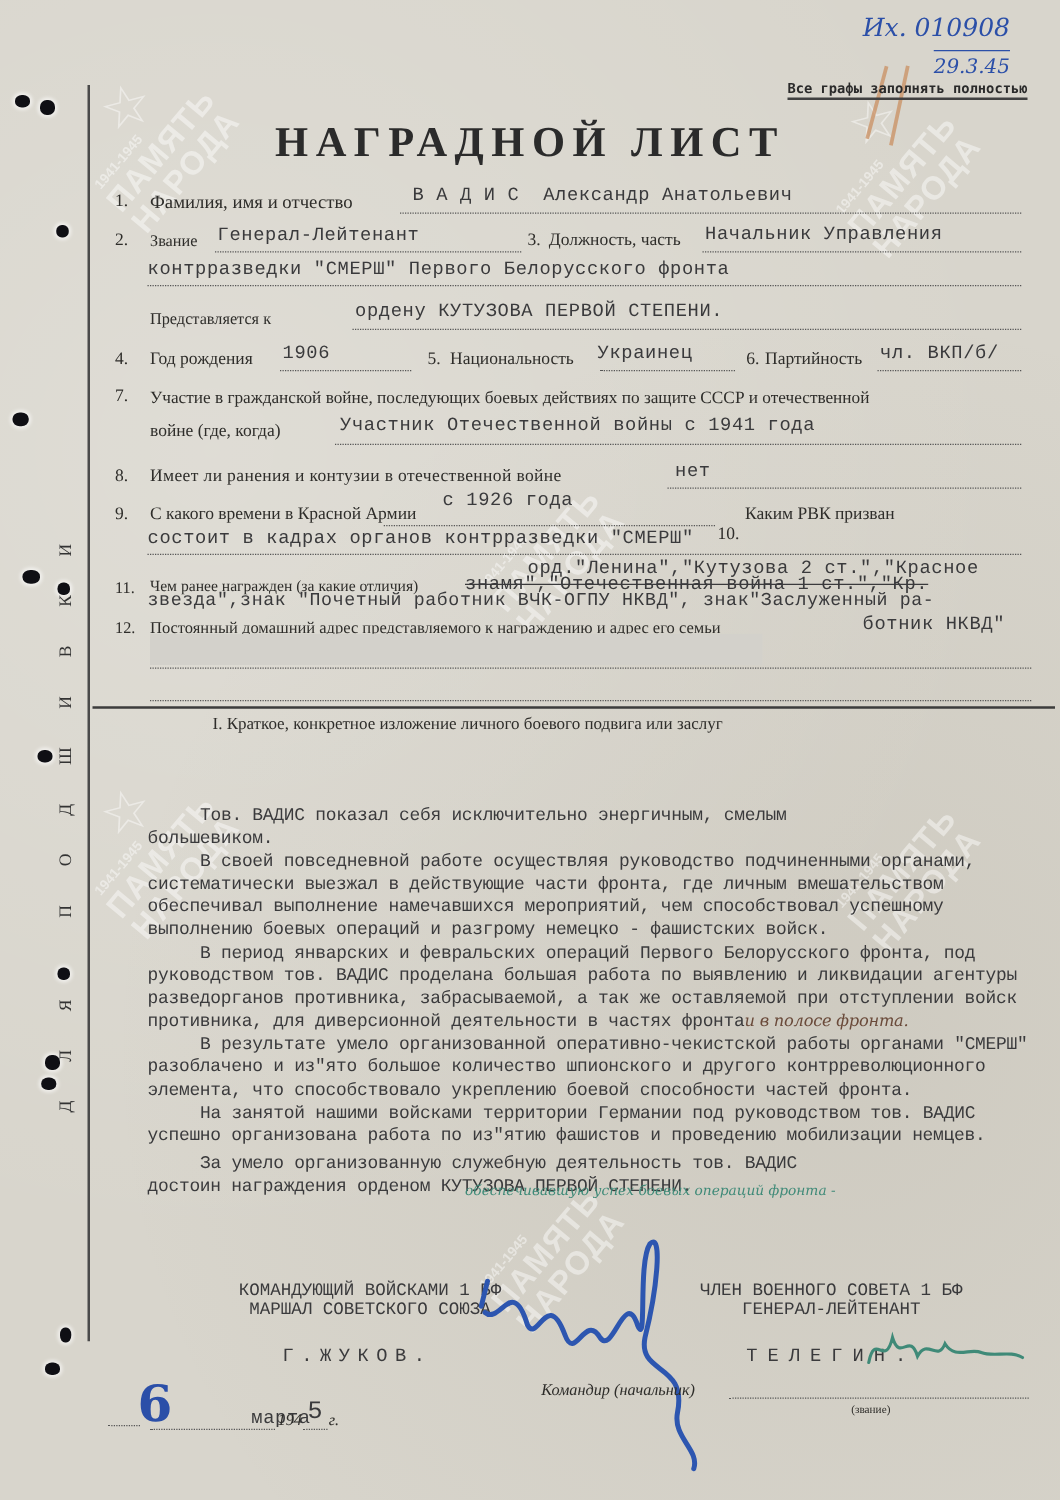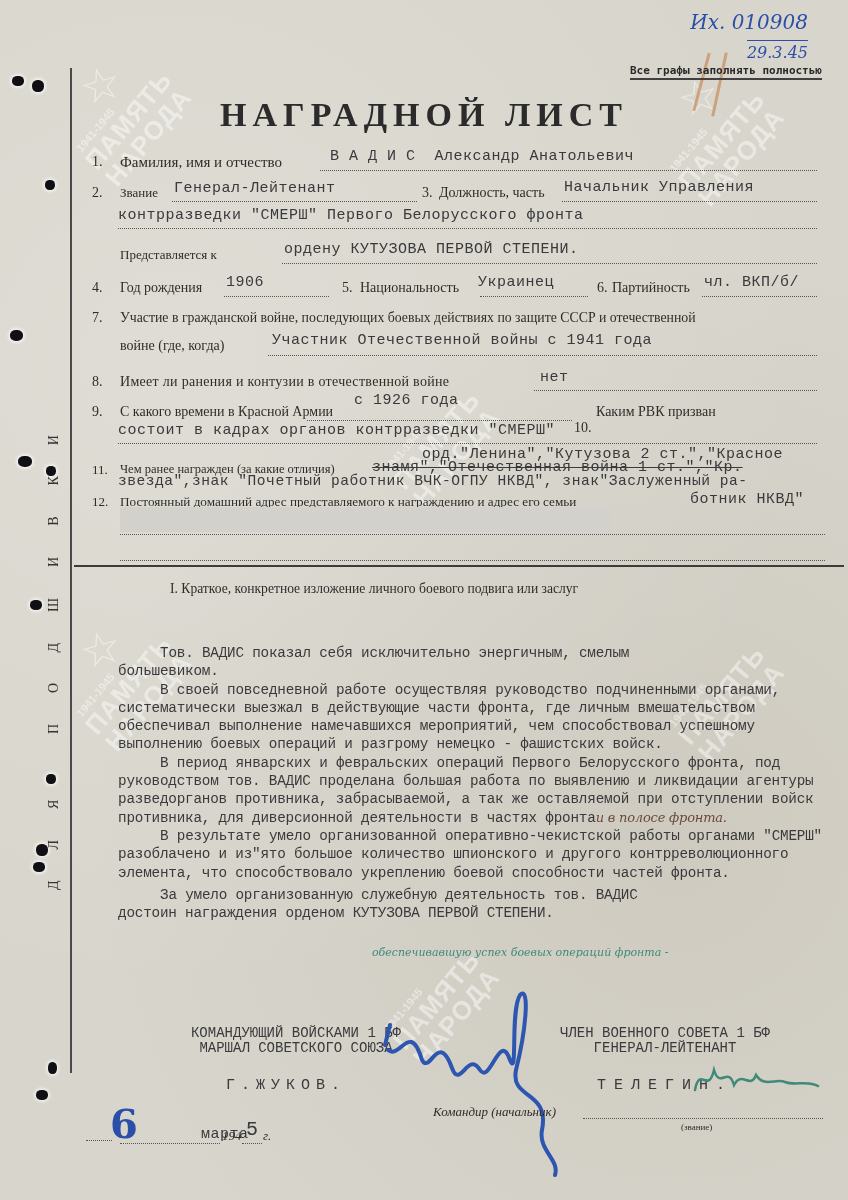--- a/index.html
+++ b/index.html
@@ -187,27 +187,28 @@
   <span class="printed" style="position:absolute;left:0;top:2px;font-size:13px;">12.</span>
   <span class="printed" style="position:absolute;left:28px;top:2px;font-size:13.2px;white-space:nowrap;">Постоянный домашний адрес представляемого к награждению и адрес его семьи</span>
   <span class="mono typed" style="position:absolute;left:598px;top:-1px;">ботник НКВД"</span>
   <div class="dotline" style="position:absolute;left:28px;width:705px;top:42px;"></div>
   <div class="dotline" style="position:absolute;left:28px;width:705px;top:68px;"></div>
 </div>
 <div class="abs blur-box"></div>
 
 <div class="abs rule" style="left:74px;top:565px;width:770px;height:2px;"></div>
 
-<div class="abs printed" style="left:170px;top:571px;font-size:13.6px;margin-top:10px;">I. Краткое, конкретное изложение личного боевого подвига или заслуг</div>
+<div class="abs printed" style="left:170px;top:571px;font-size:13.6px;">I. Краткое, конкретное изложение личного боевого подвига или заслуг</div>
 
 <div class="abs mono narr" style="top:644px;">
   <p class="ind" style="width:560px;">Тов. ВАДИС показал себя исключительно энергичным, смелым большевиком.</p>
   <p class="ind">В своей повседневной работе осуществляя руководство подчиненными органами, систематически выезжал в действующие части фронта, где личным вмешательством обеспечивал выполнение намечавшихся мероприятий, чем способствовал успешному выполнению боевых операций и разгрому немецко - фашистских войск.</p>
   <p class="ind"><span>В период январских и февральских операций Первого Белорусского фронта, под руководством тов. ВАДИС проделана большая работа по выявлению и ликвидации агентуры разведорганов противника, забрасываемой, а так же оставляемой при отступлении войск противника, для диверсионной деятельности в частях фронта</span><span class="pen-blue" style="font-size:13px;color:#6a4a3a;">и в полосе фронта.</span></p>
   <p class="ind">В результате умело организованной оперативно-чекистской работы органами "СМЕРШ" разоблачено и из"ято большое количество шпионского и другого контрреволюционного элемента, что способствовало укреплению боевой способности частей фронта.</p>
+  <p class="ind">На занятой нашими войсками территории Германии под руководством тов. ВАДИС успешно организована работа по из"ятию фашистов и проведению мобилизации немцев.</p>
   <p class="ind" style="margin-top:4px;width:560px;">За умело организованную служебную деятельность тов. ВАДИС достоин награждения орденом КУТУЗОВА ПЕРВОЙ СТЕПЕНИ.</p>
 </div>
 <div class="abs pen-green" style="left:372px;top:946px;font-size:11px;">обеспечивавшую успех боевых операций фронта -</div>
 
 <div class="abs mono" style="left:176px;top:1026px;width:240px;text-align:center;font-size:14px;line-height:15px;">
   <div>КОМАНДУЮЩИЙ ВОЙСКАМИ 1 БФ</div>
   <div>МАРШАЛ СОВЕТСКОГО СОЮЗА</div>
   <div style="margin-top:22px;letter-spacing:6px;font-size:15px;text-align:left;padding-left:50px;">Г.ЖУКОВ.</div>
 </div>
 <div class="abs mono" style="left:530px;top:1026px;width:270px;text-align:center;font-size:14px;line-height:15px;">

